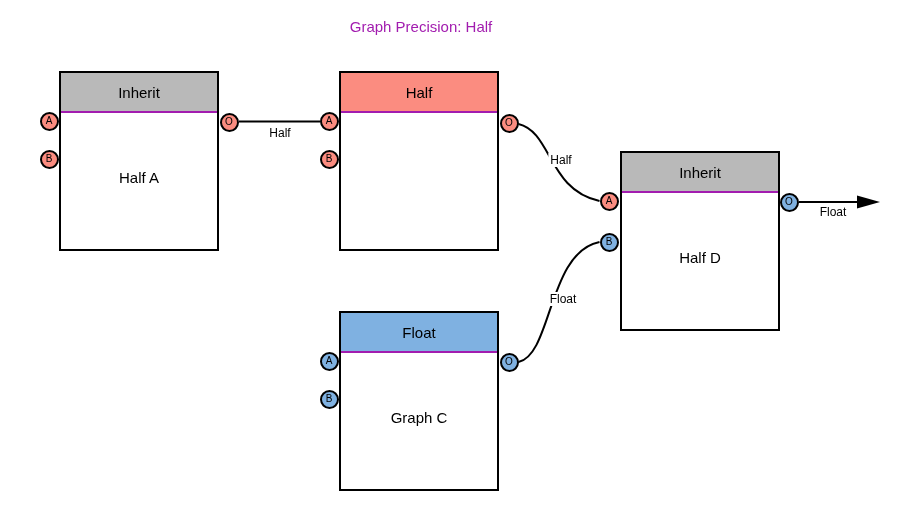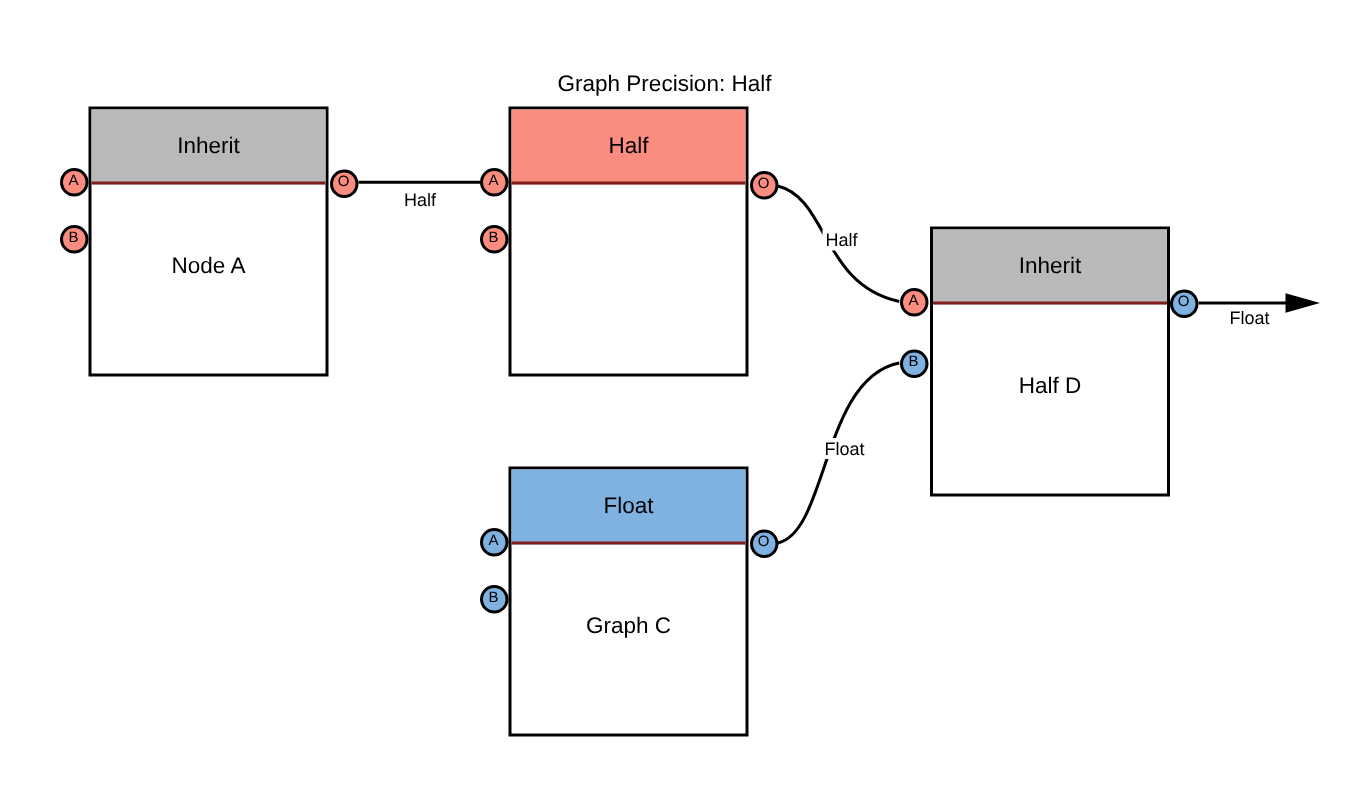--- a/index.html
+++ b/index.html
@@ -11,26 +11,25 @@
   .canvas {
     position: relative;
     width: 906px;
     height: 531px;
     background: #ffffff;
     overflow: hidden;
   }
   .diagram-title {
     position: absolute;
     left: 421px;
-    top: 56px;
+    top: 26px;
     transform: translate(-50%, -50%);
     font-size: 15px;
-    color: #000000;
+    color: #a21caf;
     white-space: nowrap;
-    margin-left: 22px;
   }
   .edges-layer {
     position: absolute;
     left: 0;
     top: 0;
     width: 906px;
     height: 531px;
   }
   .edges-layer path, .edges-layer line {
     fill: none;
@@ -39,23 +38,23 @@
   }
   .node {
     position: absolute;
     width: 160px;
     height: 180px;
     border: 2px solid #000000;
     background: #ffffff;
     box-sizing: border-box;
   }
   .node-header {
-    height: 50px;
+    height: 40px;
     box-sizing: border-box;
-    border-bottom: 2px solid #7f1d1d;
+    border-bottom: 2px solid #a21caf;
     display: flex;
     align-items: center;
     justify-content: center;
     font-size: 15px;
     color: #000000;
   }
   .hdr-inherit { background: #b9b9b9; }
   .hdr-half   { background: #fb8c80; }
   .hdr-float  { background: #7fb1e1; }
   .node-name {
@@ -103,21 +102,21 @@
   <svg class="edges-layer" viewBox="0 0 906 531">
     <path d="M 239 121.5 L 320 121.5"></path>
     <path d="M 518.5 124 C 552 132, 548 190, 599.5 201"></path>
     <path d="M 518.5 362 C 552 355, 548 252, 599.5 242"></path>
     <line x1="799" y1="202" x2="858" y2="202"></line>
     <polygon points="857,195.5 880,202 857,208.5" fill="#000000"></polygon>
   </svg>
 
   <div class="node" style="left:59px; top:71px;">
     <div class="node-header hdr-inherit">Inherit</div>
-    <div class="node-name">Node A</div>
+    <div class="node-name">Half A</div>
   </div>
   <div class="port port-half" style="left:39.5px; top:111.5px;">A</div>
   <div class="port port-half" style="left:39.5px; top:149.5px;">B</div>
   <div class="port port-half" style="left:219.5px; top:112.5px;">O</div>
 
   <div class="node" style="left:339px; top:71px;">
     <div class="node-header hdr-half">Half</div>
   </div>
   <div class="port port-half" style="left:319.5px; top:111.5px;">A</div>
   <div class="port port-half" style="left:319.5px; top:149.5px;">B</div>

